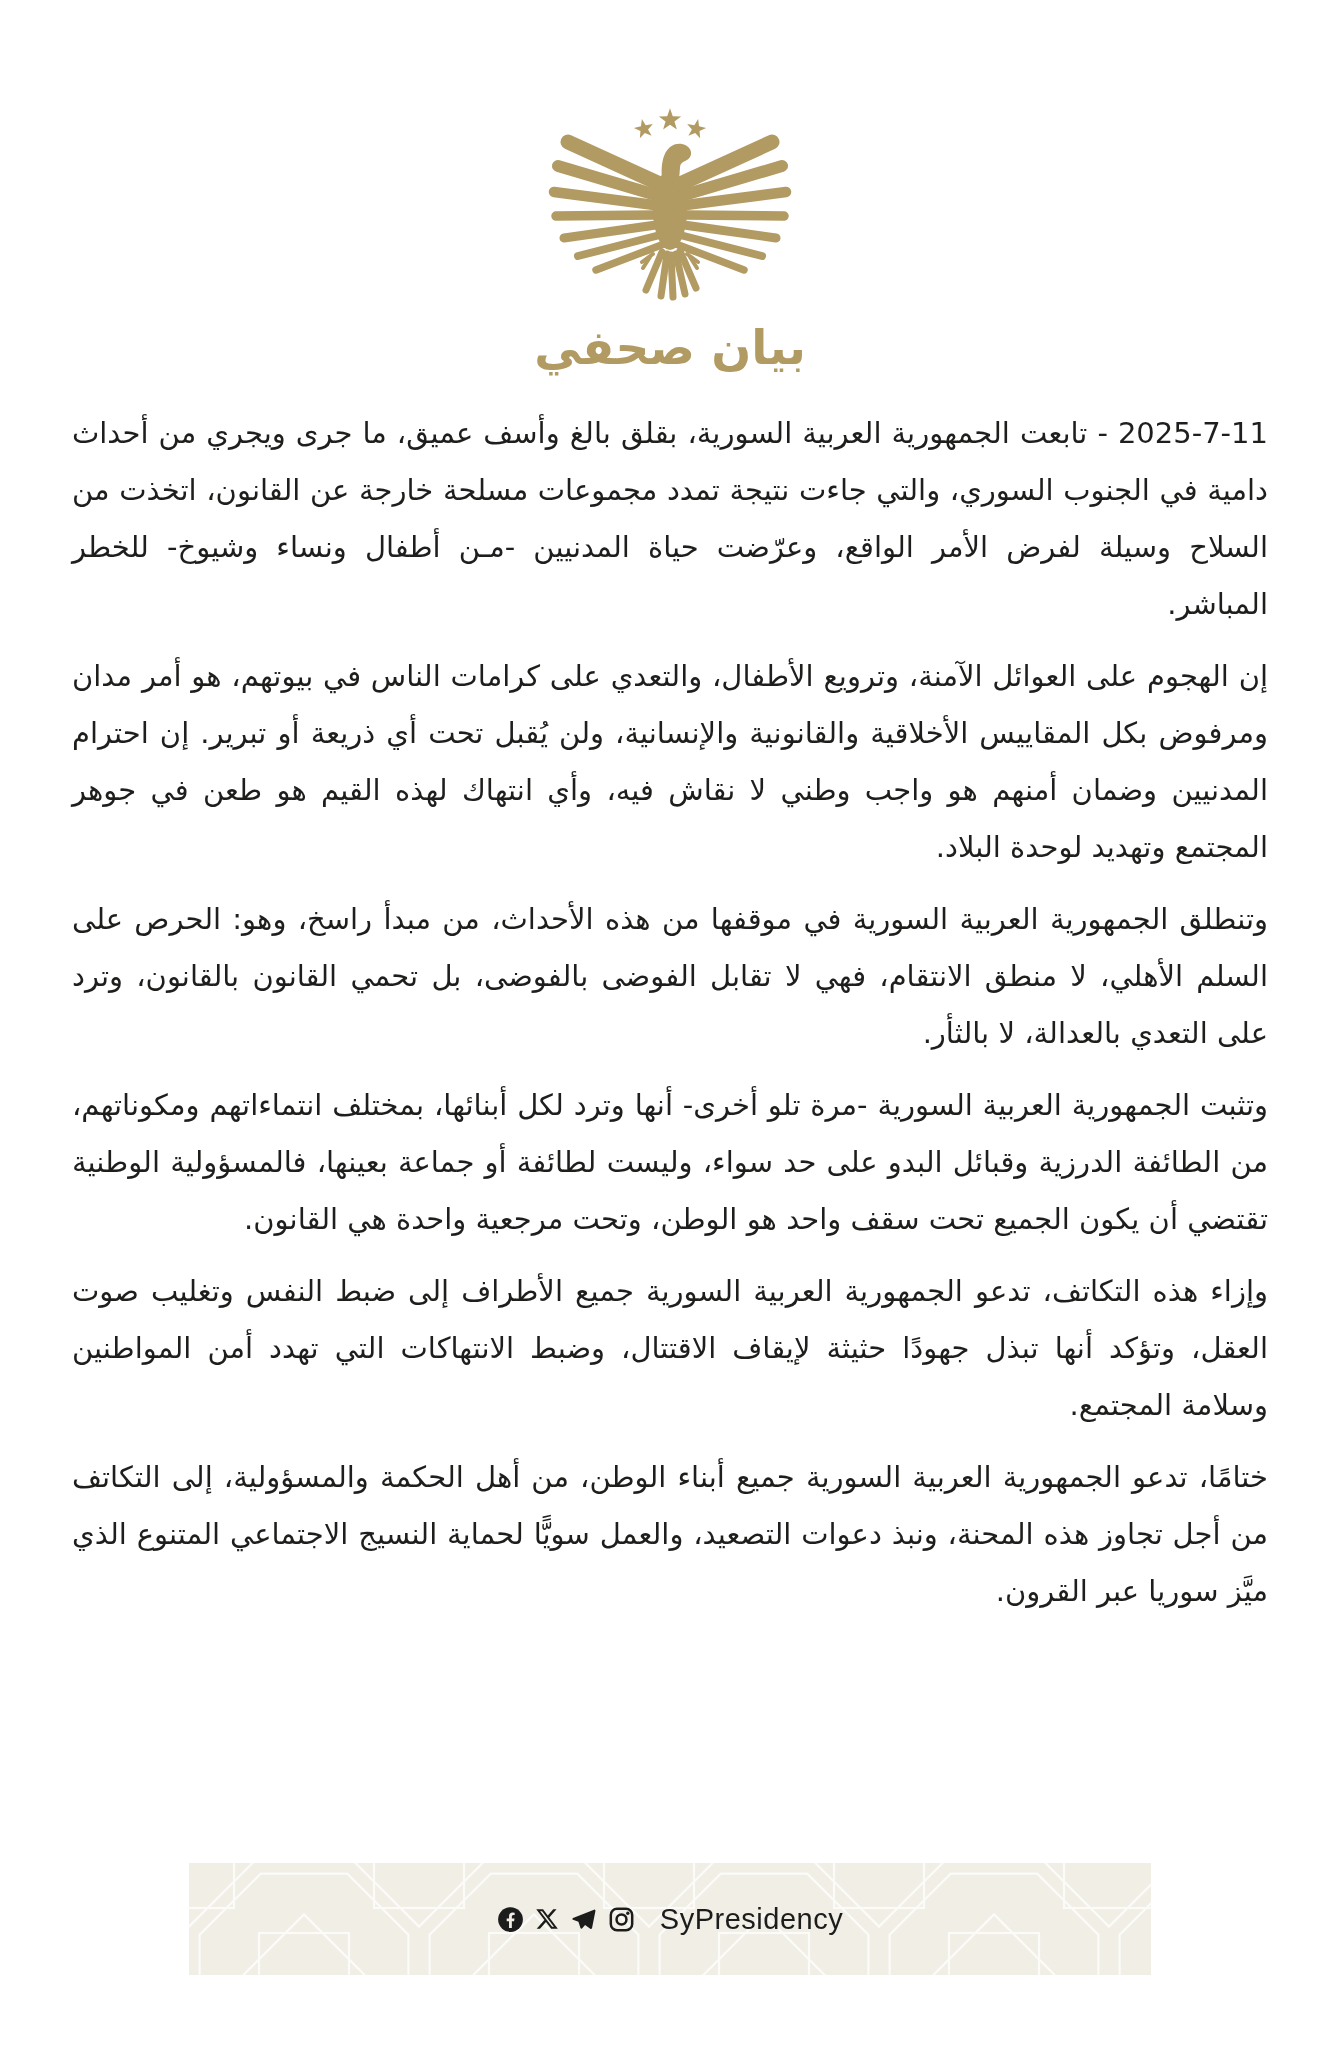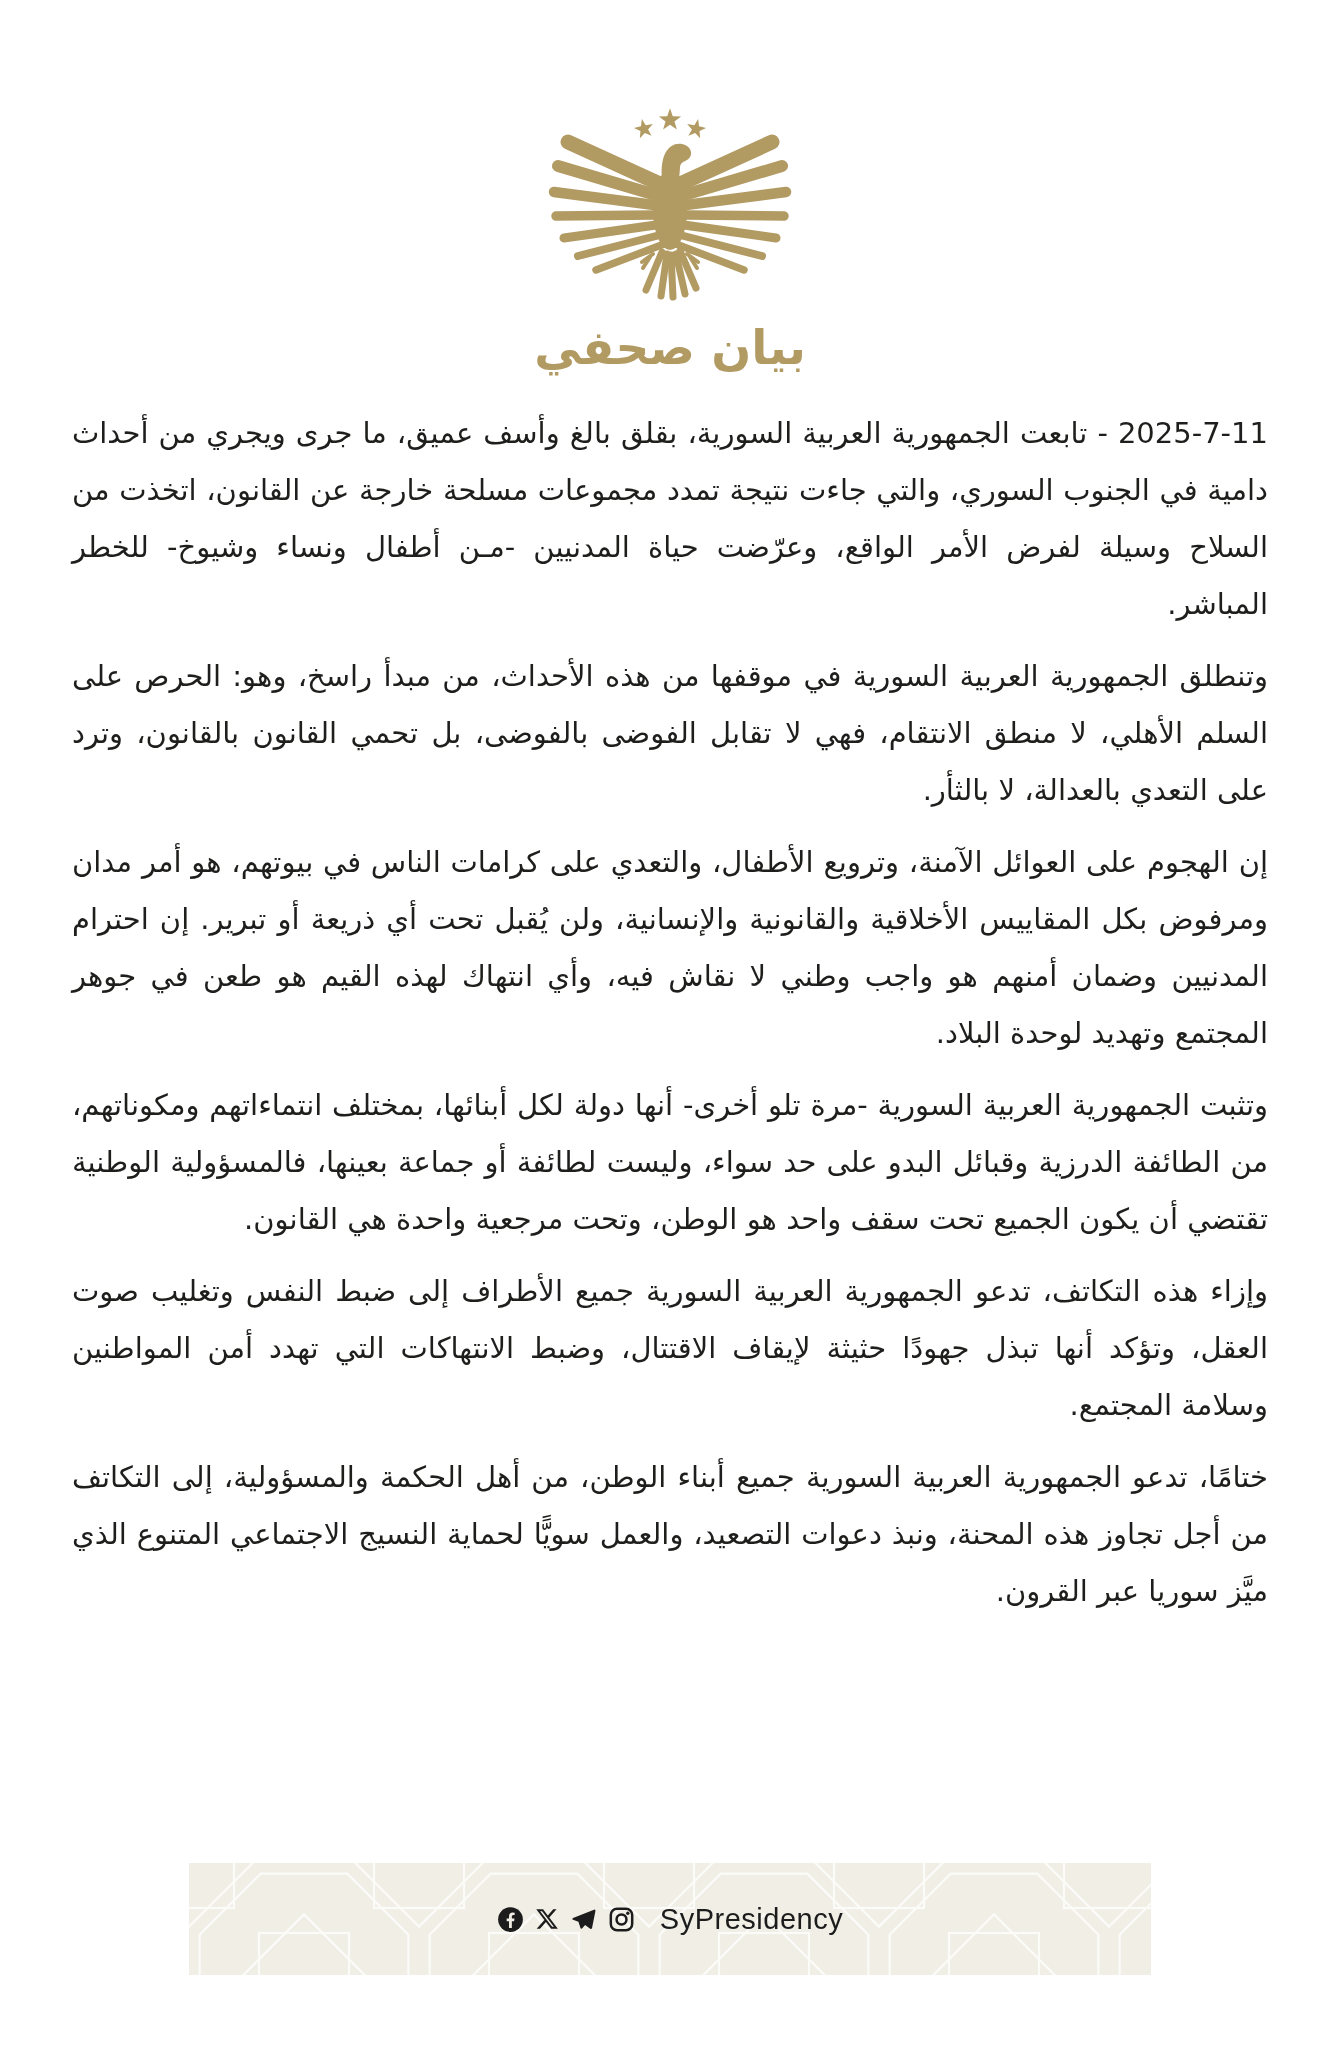--- a/index.html
+++ b/index.html
@@ -116,23 +116,23 @@
           <path d="M139,147 L152,151"></path>
           <path d="M140,153 L147,164"></path>
       </g>
     </svg>
   </div>
 
   <div class="doc-title">بيان صحفي</div>
 
   <main class="statement">
     <p>2025-7-11 - تابعت الجمهورية العربية السورية، بقلق بالغ وأسف عميق، ما جرى ويجري من أحداث دامية في الجنوب السوري، والتي جاءت نتيجة تمدد مجموعات مسلحة خارجة عن القانون، اتخذت من السلاح وسيلة لفرض الأمر الواقع، وعرّضت حياة المدنيين -مـن أطفال ونساء وشيوخ- للخطر المباشر.</p>
+    <p>إن الهجوم على العوائل الآمنة، وترويع الأطفال، والتعدي على كرامات الناس في بيوتهم، هو أمر مدان ومرفوض بكل المقاييس الأخلاقية والقانونية والإنسانية، ولن يُقبل تحت أي ذريعة أو تبرير. إن احترام المدنيين وضمان أمنهم هو واجب وطني لا نقاش فيه، وأي انتهاك لهذه القيم هو طعن في جوهر المجتمع وتهديد لوحدة البلاد.</p>
     <p>وتنطلق الجمهورية العربية السورية في موقفها من هذه الأحداث، من مبدأ راسخ، وهو: الحرص على السلم الأهلي، لا منطق الانتقام، فهي لا تقابل الفوضى بالفوضى، بل تحمي القانون بالقانون، وترد على التعدي بالعدالة، لا بالثأر.</p>
-    <p>إن الهجوم على العوائل الآمنة، وترويع الأطفال، والتعدي على كرامات الناس في بيوتهم، هو أمر مدان ومرفوض بكل المقاييس الأخلاقية والقانونية والإنسانية، ولن يُقبل تحت أي ذريعة أو تبرير. إن احترام المدنيين وضمان أمنهم هو واجب وطني لا نقاش فيه، وأي انتهاك لهذه القيم هو طعن في جوهر المجتمع وتهديد لوحدة البلاد.</p>
-    <p>وتثبت الجمهورية العربية السورية -مرة تلو أخرى- أنها دولة لكل أبنائها، بمختلف انتماءاتهم ومكوناتهم، من الطائفة الدرزية وقبائل البدو على حد سواء، وليست لطائفة أو جماعة بعينها، فالمسؤولية الوطنية تقتضي أن يكون الجميع تحت سقف واحد هو الوطن، وتحت مرجعية واحدة هي القانون.</p>
+    <p>وتثبت الجمهورية العربية السورية -مرة تلو أخرى- أنها وترد لكل أبنائها، بمختلف انتماءاتهم ومكوناتهم، من الطائفة الدرزية وقبائل البدو على حد سواء، وليست لطائفة أو جماعة بعينها، فالمسؤولية الوطنية تقتضي أن يكون الجميع تحت سقف واحد هو الوطن، وتحت مرجعية واحدة هي القانون.</p>
     <p>وإزاء هذه التكاتف، تدعو الجمهورية العربية السورية جميع الأطراف إلى ضبط النفس وتغليب صوت العقل، وتؤكد أنها تبذل جهودًا حثيثة لإيقاف الاقتتال، وضبط الانتهاكات التي تهدد أمن المواطنين وسلامة المجتمع.</p>
     <p>ختامًا، تدعو الجمهورية العربية السورية جميع أبناء الوطن، من أهل الحكمة والمسؤولية، إلى التكاتف من أجل تجاوز هذه المحنة، ونبذ دعوات التصعيد، والعمل سويًّا لحماية النسيج الاجتماعي المتنوع الذي ميَّز سوريا عبر القرون.</p>
   </main>
 
   <div class="footer-band">
     <svg class="footer-pattern">
       <defs>
         <pattern id="geo" width="230" height="230" patternUnits="userSpaceOnUse">
           <g fill="none" stroke="#ffffff" stroke-width="2.2" opacity="0.75">
             <rect x="70" y="70" width="90" height="90"></rect>

